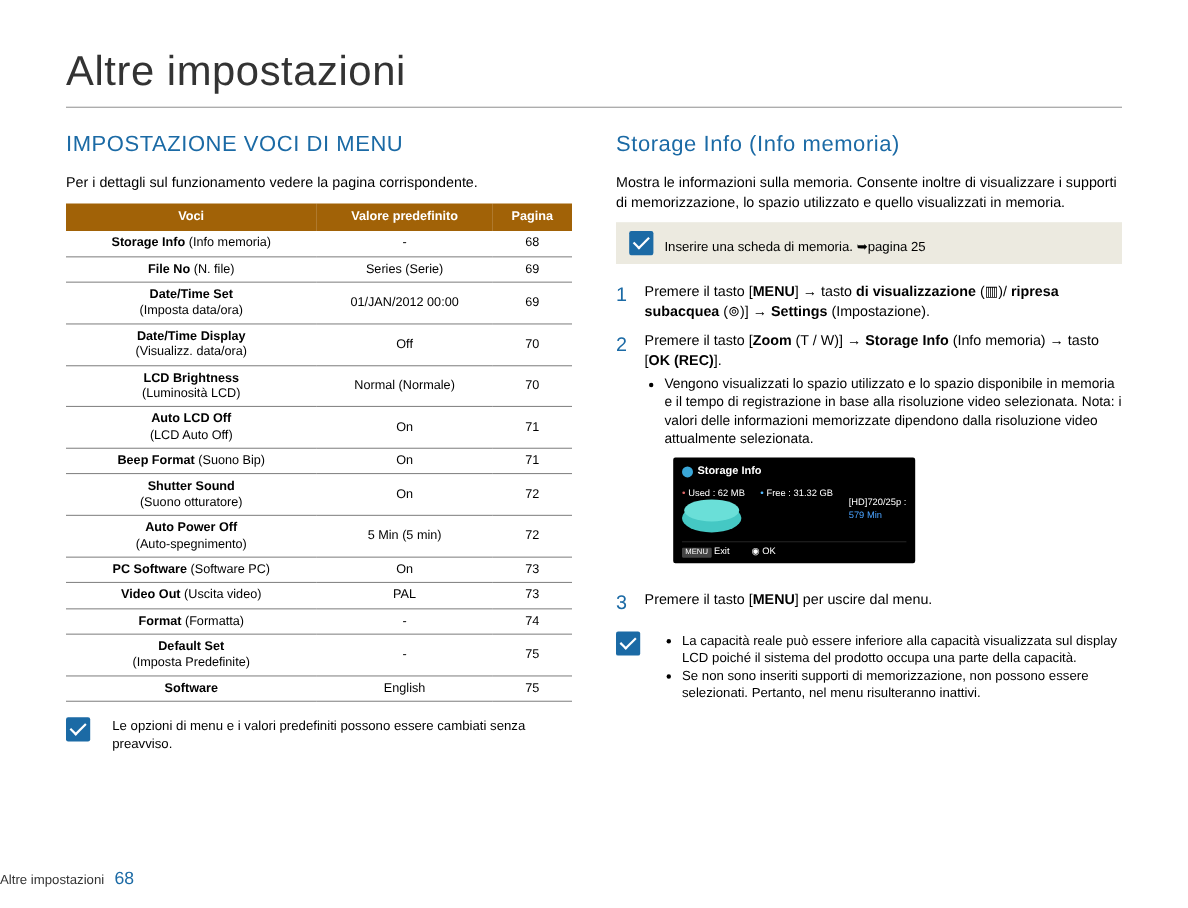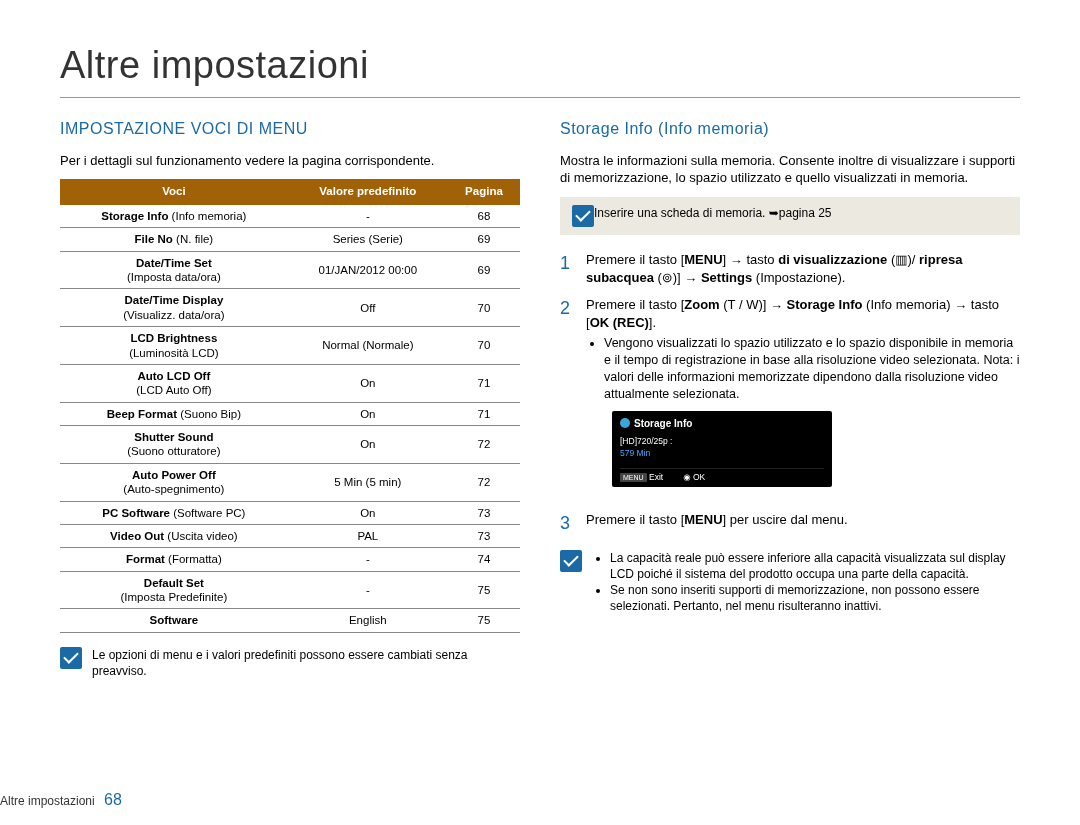--- a/index.html
+++ b/index.html
@@ -24,21 +24,21 @@
     border: none;
     border-top: 1px solid #999;
     margin-bottom: 20px;
   }
   .columns {
     display: flex;
     gap: 40px;
   }
   .col { flex: 1; }
   .section-heading {
-    font-size: 16px;
+    font-size: 20px;
     color: #1b6aa5;
     font-weight: 400;
     letter-spacing: 0.5px;
     margin-bottom: 12px;
   }
   .body-text { font-size: 13px; margin-bottom: 10px; }
   table.menu-table {
     border-collapse: collapse;
     width: 100%;
     font-size: 11.5px;
@@ -57,21 +57,21 @@
     padding: 4px 6px;
     text-align: center;
     vertical-align: middle;
     line-height: 1.25;
   }
   table.menu-table td:first-child { text-align: center; }
   .voce-main { font-weight: 700; }
   .voce-sub { font-weight: 400; }
   .note-box {
     display: flex;
-    gap: 10px;
+    gap: 20px;
     align-items: flex-start;
     margin-top: 14px;
     font-size: 12px;
   }
   .note-icon {
     width: 22px; height: 22px; flex: 0 0 22px;
     background: #1b6aa5;
     color: #fff;
     display: flex; align-items: center; justify-content: center;
     font-weight: 700;
@@ -83,22 +83,22 @@
     position: absolute;
     width: 12px; height: 6px;
     border-left: 2px solid #fff;
     border-bottom: 2px solid #fff;
     transform: rotate(-45deg);
     top: 5px;
   }
   .callout {
     background: #eceae0;
     display: flex;
-    align-items: flex-start;
-    gap: 0;
+    align-items: flex-end;
+    gap: 10px;
     padding: 8px 12px;
     margin: 10px 0 16px 0;
     font-size: 12px;
   }
   .callout .note-icon { width: 22px; height: 22px; }
   ol.steps { list-style: none; counter-reset: step; padding: 0; }
   ol.steps > li {
     counter-increment: step;
     display: flex;
     gap: 10px;
@@ -275,20 +275,27 @@
           <ul>
               <li>Vengono visualizzati lo spazio utilizzato e lo spazio disponibile in memoria e il tempo di registrazione in base alla risoluzione video selezionata. Nota: i valori delle informazioni memorizzate dipendono dalla risoluzione video attualmente selezionata.</li>
             </ul>
 
           <div class="lcd-preview">
             <div class="lcd-title">
               <span class="lcd-title-dot"></span>
               <span>Storage Info</span>
             </div>
             <div class="lcd-body">
+              <div style="flex:1;">
+                <div class="lcd-row1">
+                  <span><span class="used-dot">• </span><span>Used : 62 MB</span></span>
+                  <span><span class="free-dot">• </span><span>Free : 31.32 GB</span></span>
+                </div>
+                <div class="disk"></div>
+              </div>
               <div class="lcd-right">
                 <div>[HD]720/25p :</div>
                 <div class="blue">579 Min</div>
               </div>
             </div>
             <div class="lcd-footer">
               <span><span class="lcd-btn">MENU</span> <span>Exit</span></span>
               <span><span>◉</span> <span>OK</span></span>
             </div>
           </div>

